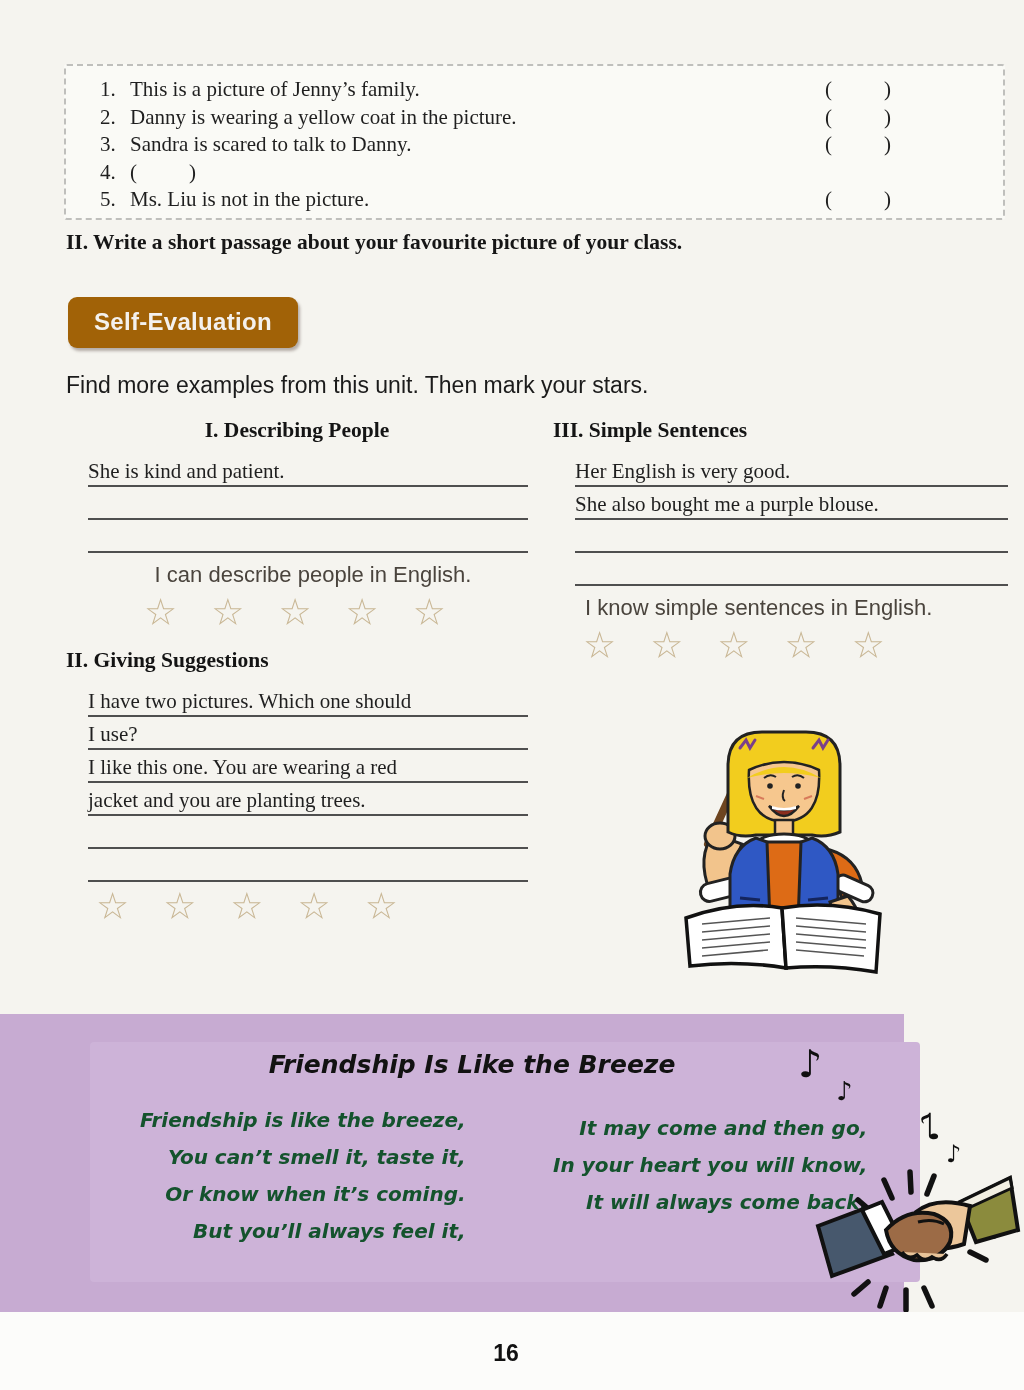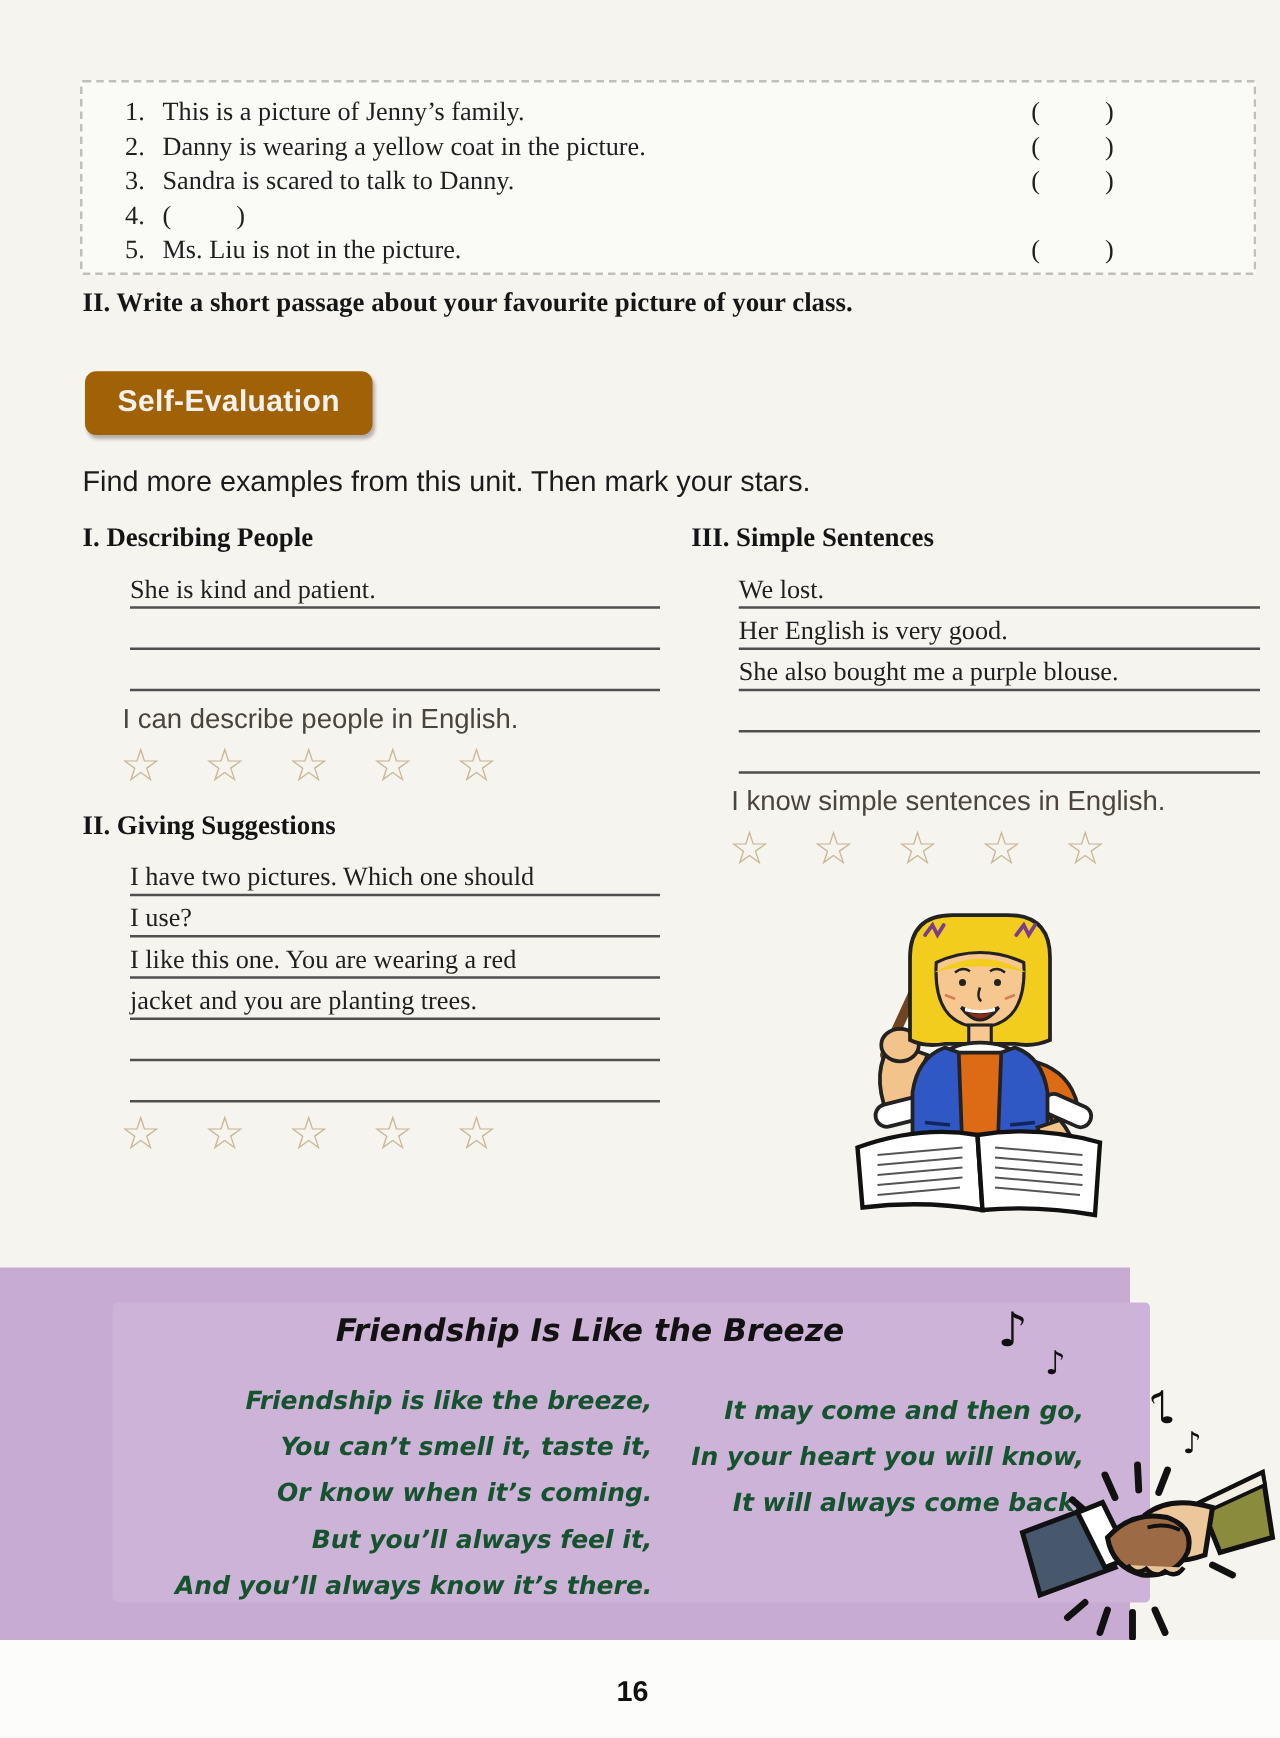--- a/index.html
+++ b/index.html
@@ -43,25 +43,25 @@
     letter-spacing:0.3px;
   }
 
   .intro {
     position:absolute; left:66px; top:372px;
     font-family:"Liberation Sans", sans-serif; font-size:23px; color:#1b1b1b;
   }
 
   
   .sec { position:absolute; }
-  .sec-1 { left:66px; top:418px; width:462px; }
+  .sec-1 { left:66px; top:418px; width:462px;text-align:center; }
   .sec-3 { left:553px; top:418px; width:455px; }
   .sec-2 { left:66px; top:648px; width:462px; }
   .sec-title { font-weight:bold; font-size:21.5px; color:#141414; }
-  .w-lines { margin-top:11px; margin-left:38px; }
+  .w-lines { margin-top:11px; margin-left:22px; }
   .w-line {
     height:33px; border-bottom:2px solid #4f4f4f;
     display:flex; align-items:flex-end; padding-bottom:1px;
     font-size:21px; color:#1f1f1f; white-space:nowrap; overflow:visible;
   }
   .caption {
     margin-left:32px; margin-top:9px;
     font-family:"Liberation Sans", sans-serif; font-size:22px; color:#4a443d;
   }
   .stars {
@@ -167,21 +167,20 @@
     <div class="w-line"></div>
     <div class="w-line"></div>
   </div>
   <div class="caption">I can describe people in English.</div>
   <div class="stars">☆☆☆☆☆</div>
 </div>
 
 <div class="sec sec-3">
   <div class="sec-title">III. Simple Sentences</div>
   <div class="w-lines">
-    <div class="w-line">We lost.</div>
     <div class="w-line">Her English is very good.</div>
     <div class="w-line">She also bought me a purple blouse.</div>
     <div class="w-line"></div>
     <div class="w-line"></div>
   </div>
   <div class="caption">I know simple sentences in English.</div>
   <div class="stars">☆☆☆☆☆</div>
 </div>
 
 <div class="sec sec-2">
@@ -264,21 +263,20 @@
   <span class="music-note note-1">♪</span>
   <span class="music-note note-2">♪</span>
   <span class="music-note note-3">♪</span>
   <span class="music-note note-4">♪</span>
 
   <div class="poem-col poem-col-left">
     <div>Friendship is like the breeze,</div>
     <div>You can’t smell it, taste it,</div>
     <div>Or know when it’s coming.</div>
     <div>But you’ll always feel it,</div>
-    <div>And you’ll always know it’s there.</div>
   </div>
   <div class="poem-col poem-col-right">
     <div>It may come and then go,</div>
     <div>In your heart you will know,</div>
     <div>It will always come back.</div>
   </div>
 
   <svg class="handshake" width="200" height="185" viewBox="0 0 200 185">
 
     <g stroke="#111" stroke-width="5.5" stroke-linecap="round">

